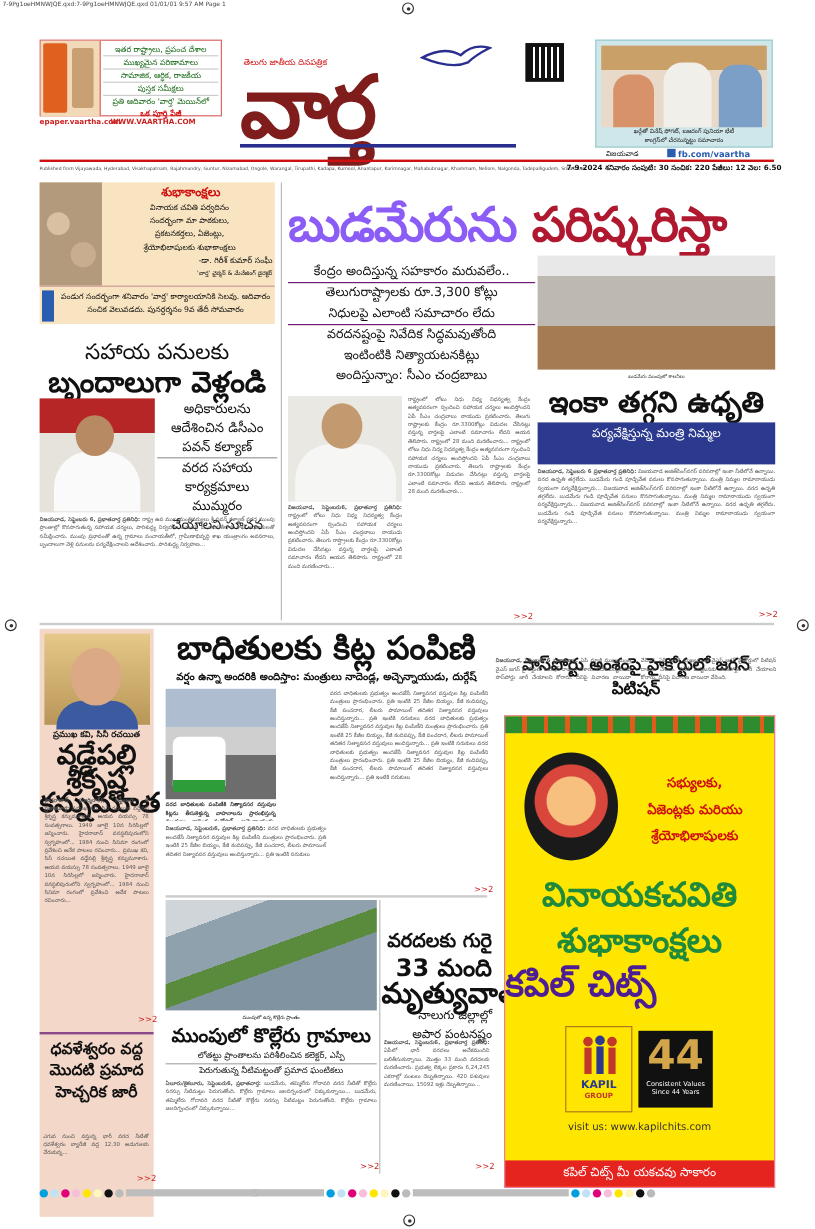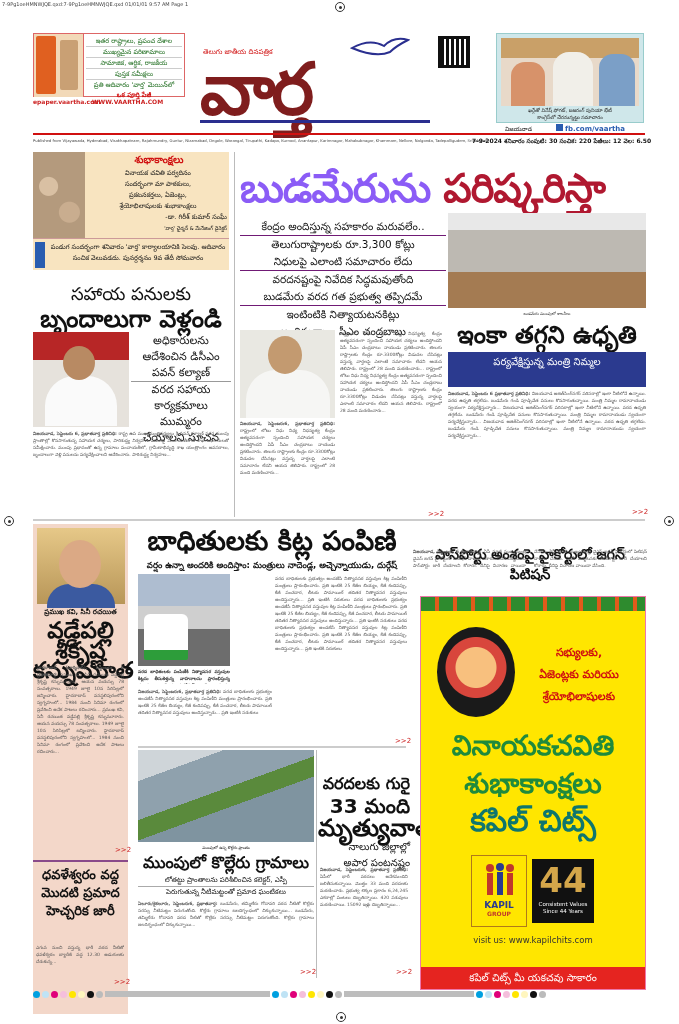--- a/index.html
+++ b/index.html
@@ -77,21 +77,21 @@
 .kits-h{left:138px;top:524px;width:268px;font-size:27px;font-weight:bold;line-height:34px;text-align:center}
 .kits-sub{left:138px;top:560px;width:268px;font-size:8.5px;font-weight:bold;text-align:center}
 .kits-ph{left:138px;top:574px;width:92px;height:92px;background:linear-gradient(#aebdd0 0 35%,#cfcfcf 35% 60%,#6d6d6d 60%)}
 .kits-ph .van{position:absolute;left:6px;top:40px;width:44px;height:46px;background:#fff;border-bottom:10px solid #2d9d3a;border-radius:6px 6px 2px 2px}
 .passport-h{left:413px;top:544px;width:234px;font-size:14px;font-weight:bold;text-align:center;line-height:20px}
 .ad{left:420px;top:596px;width:226px;height:394px;background:#ffe600;border:1px solid #e7a;}
 .garland{position:absolute;left:0;right:0;top:0;height:14px;background:repeating-linear-gradient(90deg,#2e8b2e 0 14px,#e15b1b 14px 18px)}
 .ganesh{position:absolute;left:16px;top:30px;width:78px;height:90px;background:radial-gradient(circle at 50% 45%,#f8c07e 0 20px,#d8463c 21px 30px,#1a1a1a 31px);border-radius:50%}
 .ad .sub{position:absolute;left:96px;top:45px;right:4px;font-size:11px;font-weight:bold;line-height:22px;text-align:center;color:#d01010}
 .ad .vin{position:absolute;left:0;right:0;top:130px;text-align:center;font-size:28px;font-weight:bold;color:#1f8a3c;line-height:38px}
-.ad .kap{position:absolute;left:0;right:0;top:205px;text-align:center;font-size:30px;font-weight:bold;color:#0f766e;line-height:38px}
+.ad .kap{position:absolute;left:0;right:0;top:205px;font-size:30px;font-weight:bold;color:#4c1d95;line-height:38px}
 .ad .logo-k{position:absolute;left:50px;top:258px;width:56px;height:72px;border:1px solid #b07a1a;background:#ffe600;text-align:center;font-size:9px;font-weight:bold;color:#2b3a8f;padding-top:44px}
 .ad .logo-44{position:absolute;left:111px;top:262px;width:62px;height:64px;background:#111;color:#d4a64a;text-align:center;font-size:34px;font-weight:bold;line-height:42px}
 .ad .logo-44 small{display:block;font-size:5.5px;color:#fff;line-height:7px;font-weight:normal}
 .ad .url{position:absolute;left:0;right:0;top:338px;text-align:center;font-size:8.5px;color:#333}
 .ad .bar{position:absolute;left:0;right:0;bottom:0;height:22px;background:#e52420;color:#fff;text-align:center;font-size:10px;line-height:22px}
 .varada{left:318px;top:773px;width:92px;text-align:right}
 .varada .h{font-size:16px;font-weight:bold;line-height:22px}
 .varada .d{font-size:10px;line-height:16px}
 .kolleru-ph{left:138px;top:750px;width:176px;height:92px;background:linear-gradient(160deg,#cfd5d9 0 20%,#8fa1ad 20% 45%,#5a8a3c 45% 58%,#7f94a0 58%)}
 .kolleru-cap{left:138px;top:845px;width:176px;font-size:4px;text-align:center}
@@ -197,21 +197,20 @@
 
 <div class="abs main-head">
   <span class="g">బుడమేరును</span>
   <span class="r">పరిష్కరిస్తా</span>
 </div>
 <div class="abs dek">
   <div>కేంద్రం అందిస్తున్న సహకారం మరువలేం..</div>
   <div style="border:none">తెలుగురాష్ట్రాలకు రూ.3,300 కోట్లు</div>
   <div>నిధులపై ఎలాంటి సమాచారం లేదు</div>
   <div style="border:none">వరదనష్టంపై నివేదిక సిద్ధమవుతోంది</div>
-  <div>బుడమేరు వరద గత ప్రభుత్వ తప్పిదమే</div>
   <div style="border:none">ఇంటింటికి నిత్యాయటనకిట్లు</div>
   <div style="border:none">అందిస్తున్నాం: సీఎం చంద్రబాబు</div>
 </div>
 <div class="abs cbn">
     <div class="body"></div>
     <div class="face"></div>
   </div>
 <div class="abs body-text" style="left:240px;top:420px;width:95px;height:92px">
   <b>విజయవాడ, సెప్టెంబరు6, ప్రభాతవార్త ప్రతినిధి:</b>
   <span>రాష్ట్రంలో లోటు నిధు నిధ్య నిధన్యత్వ కేంద్రం అత్యవసరంగా స్పందించి సహాయక చర్యలు అందిస్తోందని ఏపీ సీఎం చంద్రబాబు నాయుడు ప్రకటించారు. తెలుగు రాష్ట్రాలకు కేంద్రం రూ.3300కోట్లు విడుదల చేసినట్లు వస్తున్న వార్తలపై ఎలాంటి సమాచారం లేదని ఆయన తెలిపారు. రాష్ట్రంలో 28 మంది మరణించారు...</span>

